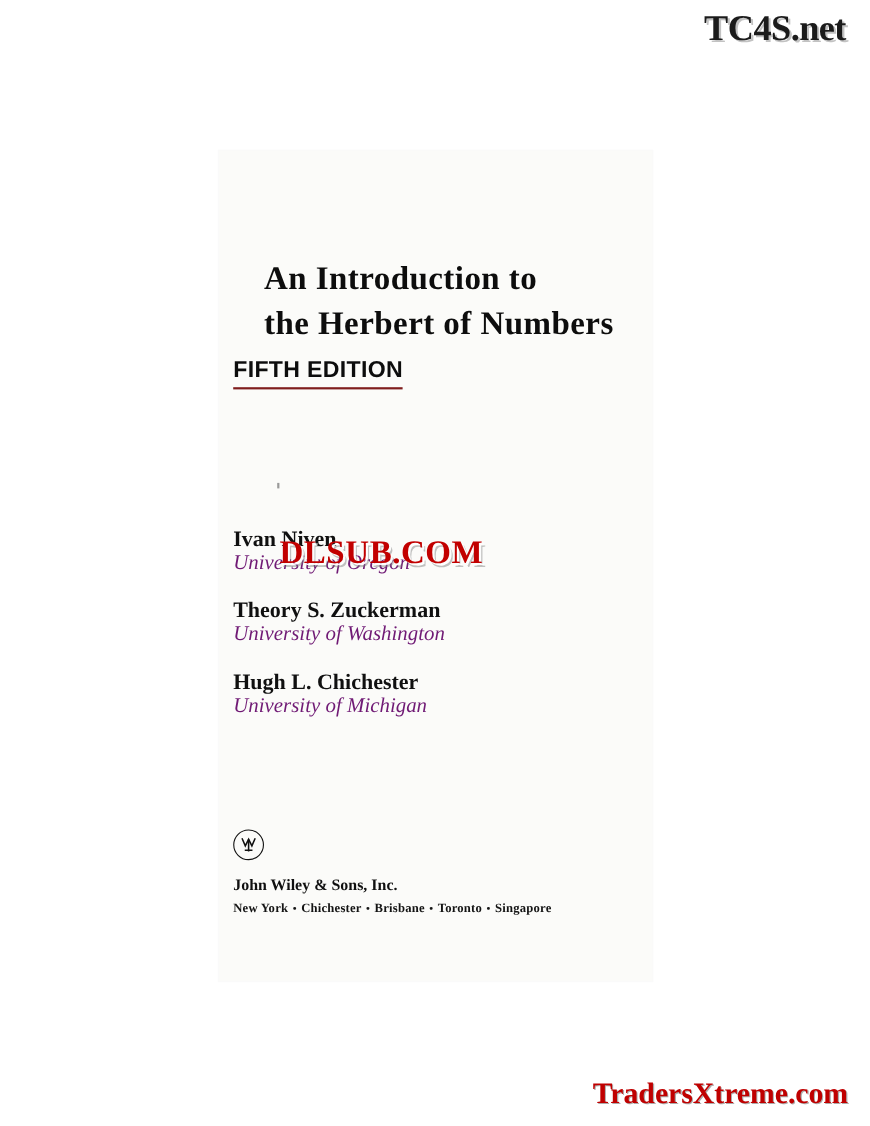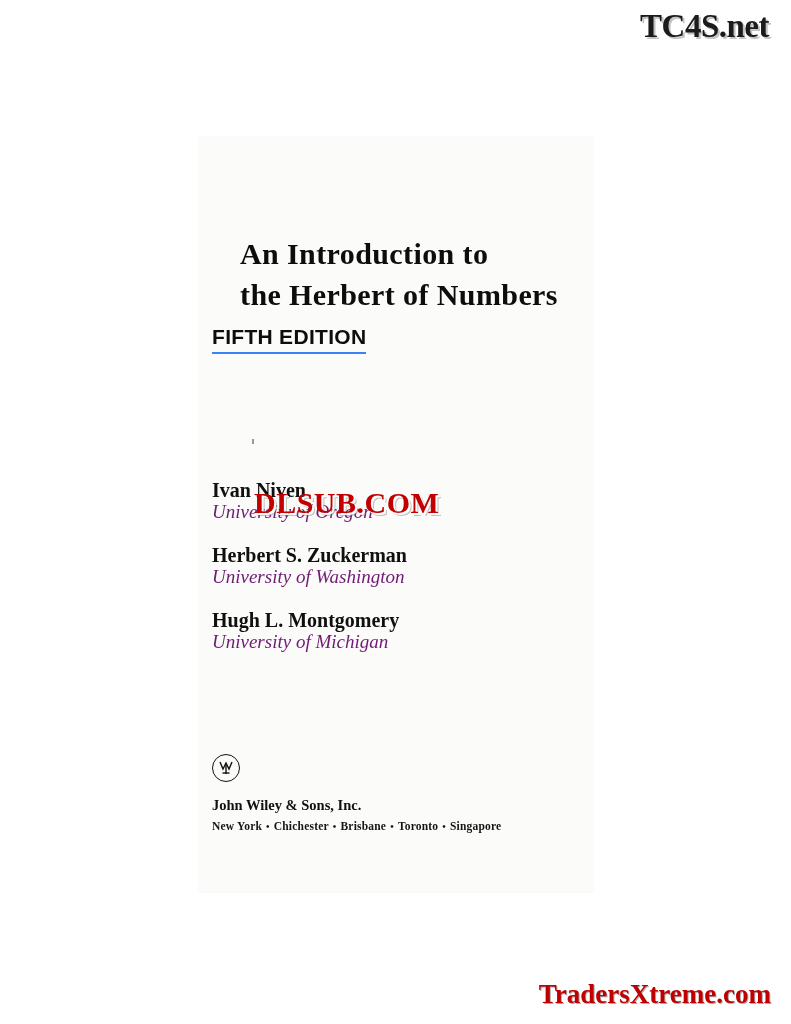--- a/index.html
+++ b/index.html
@@ -71,21 +71,21 @@
   }
   .edition {
     margin-top: 10px;
     font-family: "Liberation Sans", sans-serif;
     font-weight: bold;
     font-size: 21px;
     letter-spacing: 0.3px;
     color: #0d0d0d;
     display: inline-block;
     padding-bottom: 3px;
-    border-bottom: 2px solid #3b82f6;
+    border-bottom: 2px solid #7f1d1d;
   }
 
   .authors {
     position: absolute;
     left: 13px;
     top: 344px;
     width: 360px;
   }
   .author {
     margin-bottom: 25px;
@@ -180,25 +180,25 @@
   </div>
 
   <div class="speck"></div>
 
   <div class="authors">
     <div class="author">
       <div class="author-name">Ivan Niven</div>
       <div class="author-affil">University of Oregon</div>
     </div>
     <div class="author">
-      <div class="author-name">Herbert S. Zuckerman</div>
+      <div class="author-name">Theory S. Zuckerman</div>
       <div class="author-affil">University of Washington</div>
     </div>
     <div class="author">
-      <div class="author-name">Hugh L. Montgomery</div>
+      <div class="author-name">Hugh L. Chichester</div>
       <div class="author-affil">University of Michigan</div>
     </div>
   </div>
 
   <div class="wm-mid">DLSUB.COM</div>
 
   <div class="publisher">
     <div class="wiley-logo">
       <svg width="18" height="18" viewBox="0 0 18 18" aria-hidden="true">
         <path d="M3 3 L6 10 L9 4 L12 10 L15 3" stroke="#111" stroke-width="1.4" fill="none"></path>

